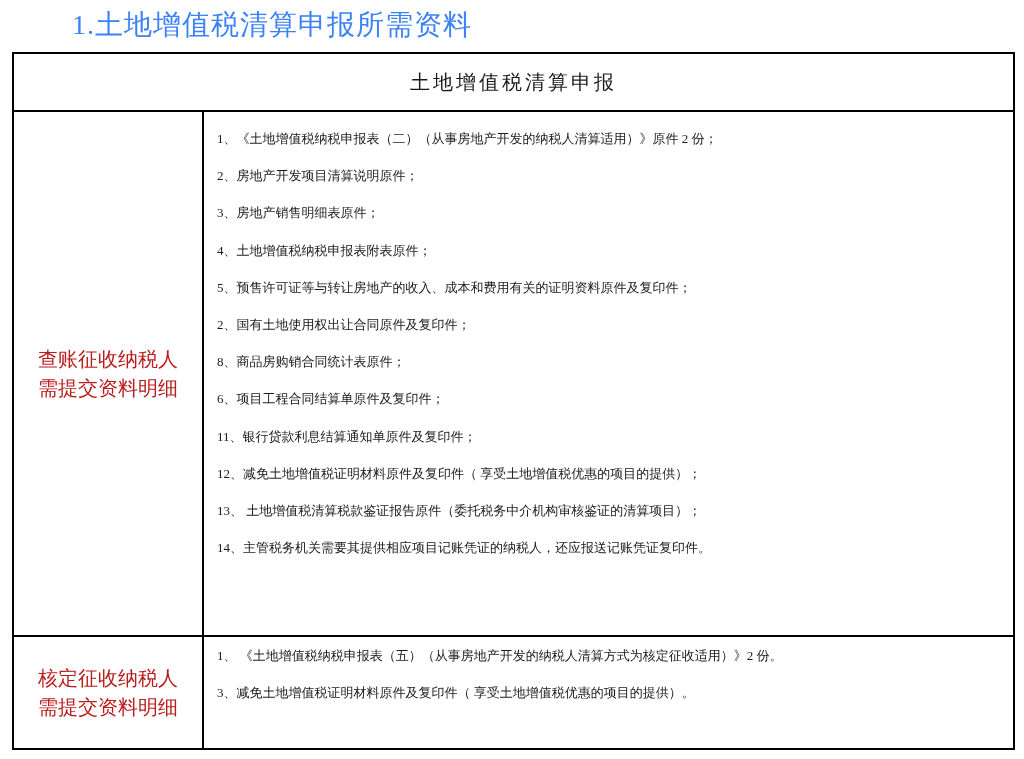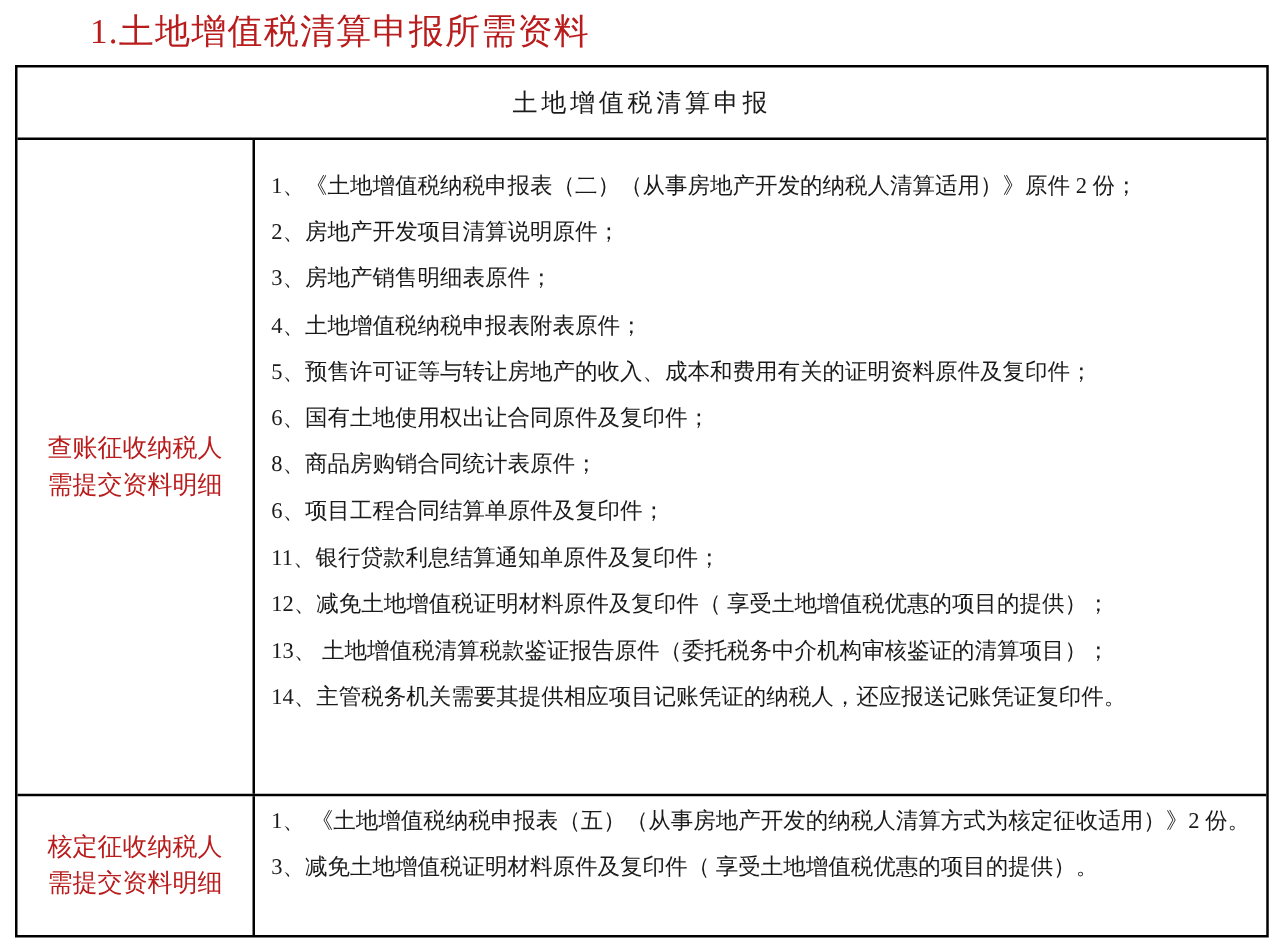--- a/index.html
+++ b/index.html
@@ -14,21 +14,21 @@
     background: #ffffff;
     color: #1a1a1a;
     overflow: hidden;
   }
   .doc-title {
     position: absolute;
     left: 72px;
     top: 6px;
     font-size: 28px;
     letter-spacing: 1px;
-    color: #b91c1c;
+    color: #3b82f6;
     white-space: nowrap;
   }
   .tbl {
     position: absolute;
     left: 12px;
     top: 52px;
     width: 1003px;
     border: 2px solid #000000;
     background: #ffffff;
   }
@@ -55,22 +55,22 @@
     flex-direction: column;
     align-items: center;
     justify-content: center;
     font-size: 20px;
     line-height: 29px;
     text-align: center;
     color: #b91c1c;
   }
   .cell-content {
     flex: 1;
-    padding: 18px 6px 0 13px;
-    font-size: 18px;
+    padding: 8px 6px 0 13px;
+    font-size: 13px;
     color: #1a1a1a;
   }
   .row-1 .cell-content .line { line-height: 37.2px; height: 37.2px; white-space: nowrap; }
   .row-2 .cell-content { padding-top: 1px; padding-bottom: 2px; }
   .row-2 .cell-content .line { line-height: 36.5px; }
   .row-1 .cell-content { height: 523px; }
   .row-2 .cell-content { min-height: 111px; }
 </style>
 </head>
 <body>
@@ -87,21 +87,21 @@
       <div class="cell-label">
         <span>查账征收纳税人</span>
         <span>需提交资料明细</span>
       </div>
       <div class="cell-content">
         <div class="line">1、《土地增值税纳税申报表（二）（从事房地产开发的纳税人清算适用）》原件 2 份；</div>
         <div class="line">2、房地产开发项目清算说明原件；</div>
         <div class="line">3、房地产销售明细表原件；</div>
         <div class="line">4、土地增值税纳税申报表附表原件；</div>
         <div class="line">5、预售许可证等与转让房地产的收入、成本和费用有关的证明资料原件及复印件；</div>
-        <div class="line">6、国有土地使用权出让合同原件及复印件；</div>
+        <div class="line">2、国有土地使用权出让合同原件及复印件；</div>
         <div class="line">8、商品房购销合同统计表原件；</div>
         <div class="line">6、项目工程合同结算单原件及复印件；</div>
         <div class="line">11、银行贷款利息结算通知单原件及复印件；</div>
         <div class="line">12、减免土地增值税证明材料原件及复印件（ 享受土地增值税优惠的项目的提供）；</div>
         <div class="line">13、 土地增值税清算税款鉴证报告原件（委托税务中介机构审核鉴证的清算项目）；</div>
         <div class="line">14、主管税务机关需要其提供相应项目记账凭证的纳税人，还应报送记账凭证复印件。</div>
       </div>
     </div>
 
     <div class="tbl-row row-2">

